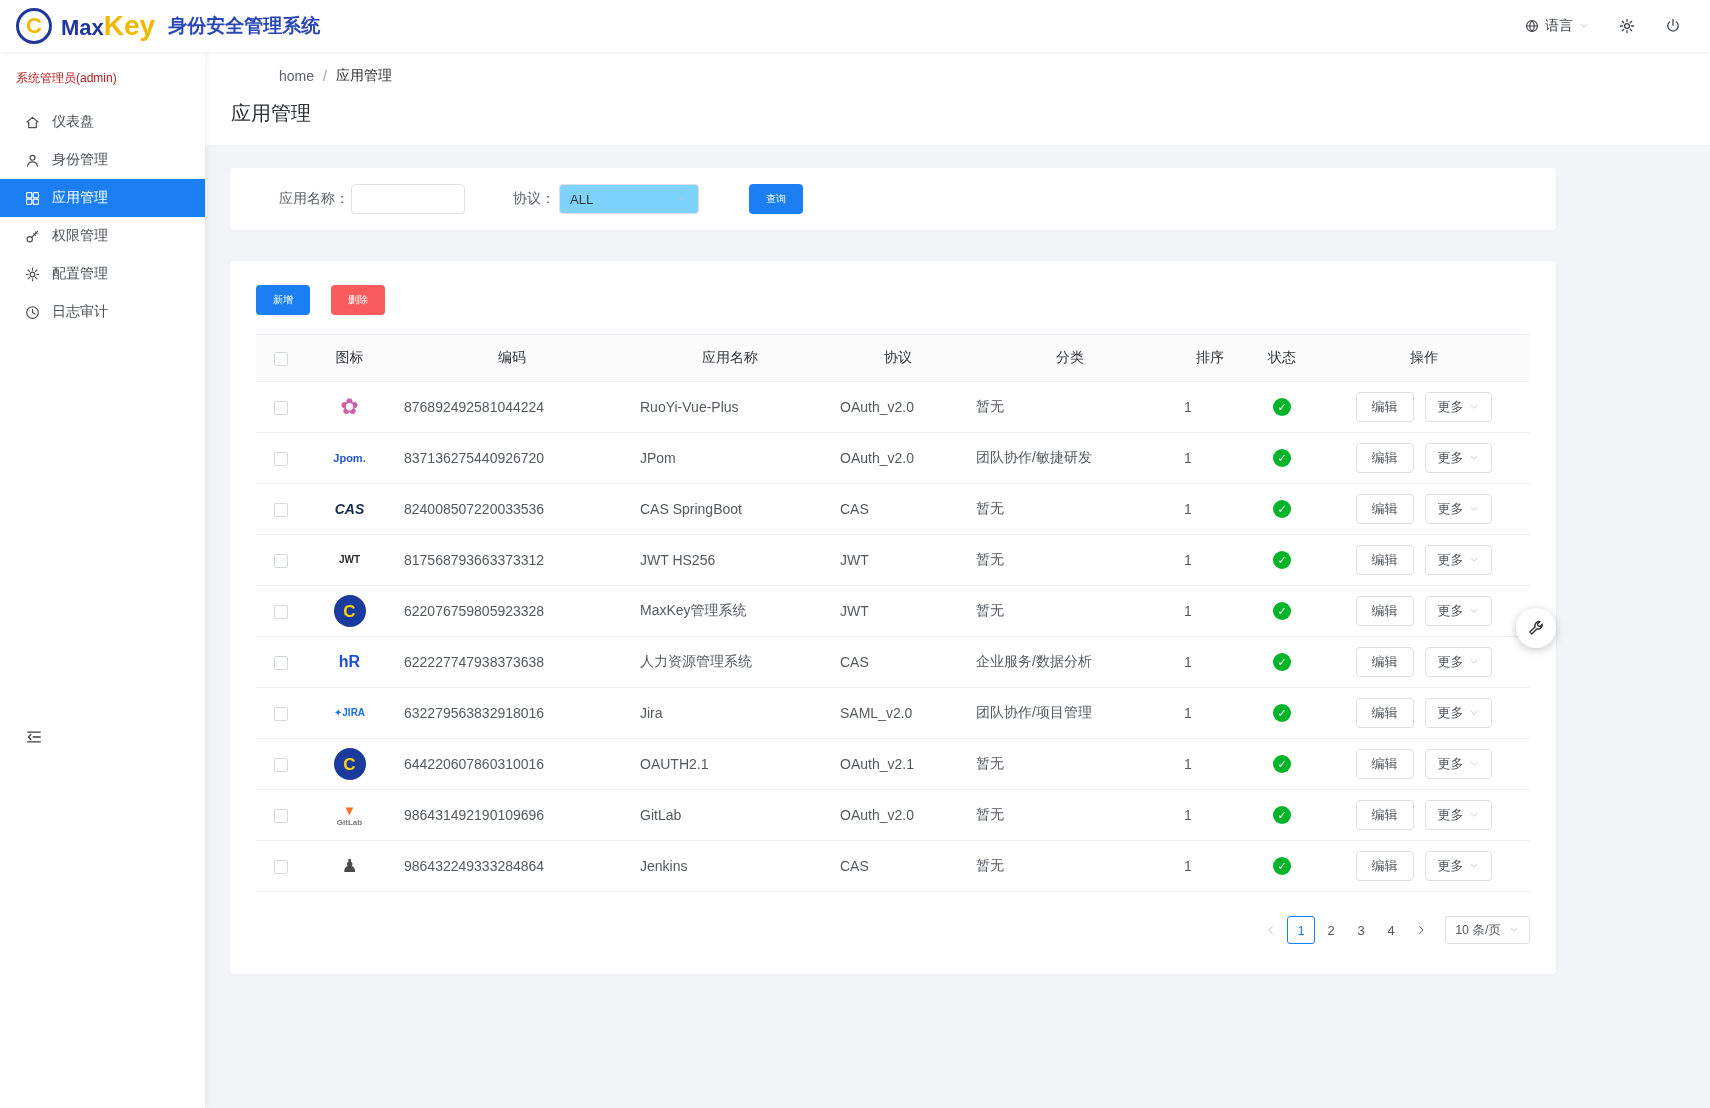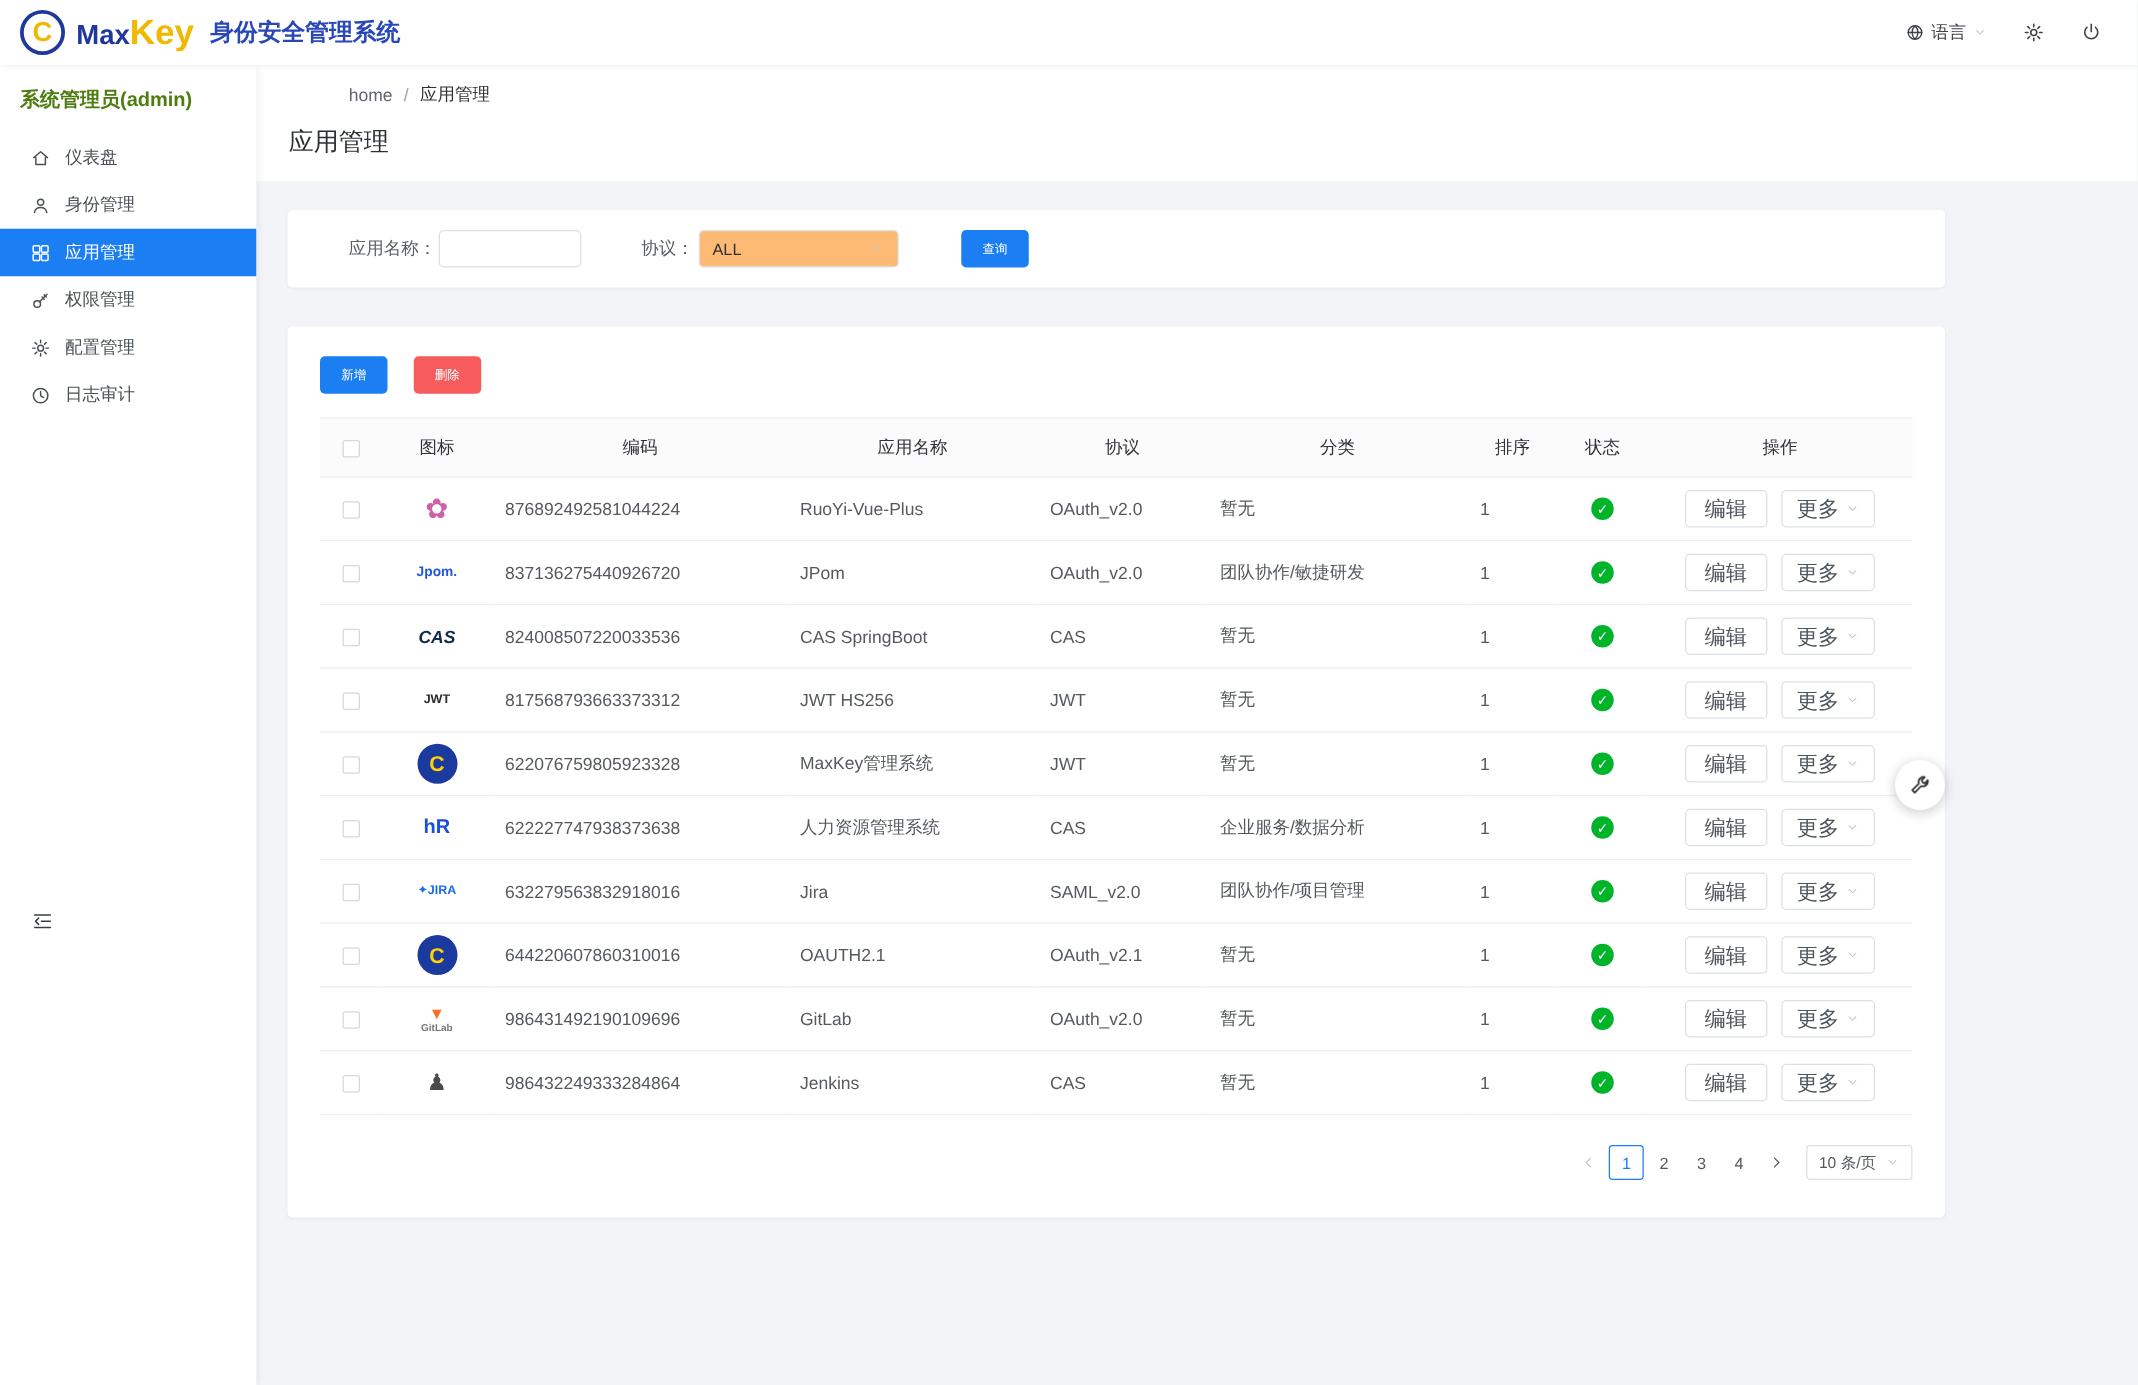--- a/index.html
+++ b/index.html
@@ -22,21 +22,21 @@
     font-weight:bold; font-size:22px; background:#fff;}
   .brand-max{ color:var(--brand-blue); font-size:22px; font-weight:bold;}
   .brand-key{ color:var(--brand-yellow); font-size:28px; font-weight:bold;}
   .brand-title{ color:#2a47b8; font-size:19px; font-weight:bold; margin-left:4px;}
   .top-actions{ display:flex; align-items:center; gap:28px; color:#3d4248;}
   .lang{ display:flex; align-items:center; gap:5px; cursor:pointer;}
   .icon-btn{ background:none; border:none; color:#3d4248; cursor:pointer; display:flex;}
   
   .sidebar{ position:fixed; top:52px; left:0; bottom:0; width:205px; background:#fff;
     box-shadow:2px 0 6px rgba(0,21,41,.06); z-index:10;}
-  .sidebar-user{ padding:18px 16px 16px; font-weight:bold; font-size:16px; color:#4d7c0f;}
+  .sidebar-user{ padding:18px 16px 16px; font-weight:normal; font-size:12px; color:#b91c1c;}
   .nav-item{ height:38px; display:flex; align-items:center; padding:0 16px 0 24px; gap:11px;
     color:#4a5056; cursor:pointer; font-size:14px;}
   .nav-item.active{ background:var(--primary); color:#fff;}
   .nav-icon{ width:17px; height:17px; display:inline-flex; flex:none;}
   .nav-chevron{ margin-left:auto; width:12px; height:12px; display:inline-flex; opacity:.75;}
   .nav-chevron.hidden{ visibility:hidden; }
   .sidebar-collapse{ position:absolute; top:676px; left:24px; width:20px; height:20px;
     background:none; border:none; color:#3a3f45; cursor:pointer; padding:0;}
   
   .main{ margin:52px 0 0 205px; }
@@ -46,23 +46,23 @@
   .bc-sep{ color:#9aa0a8; }
   .bc-cur{ color:#303133; }
   .page-title{ font-size:20px; font-weight:normal; color:#2b2f36; margin-top:15px;}
   .content{ padding:23px 0 24px 25px; }
   .card{ background:#fff; border-radius:4px; box-shadow:0 1px 3px rgba(0,0,0,.05); width:1326px;}
   
   .filter-card{ padding:16px 26px; display:flex; align-items:center; margin-bottom:31px;}
   .filter-label{ color:#5a6068;margin-left:23px; }
   .text-input{ width:114px; height:30px; border:1px solid #dcdfe6; border-radius:4px;
     padding:0 8px; font-size:13px; margin-left:2px; outline:none; font-family:inherit;}
-  .select{ width:160px; height:30px; border:1px solid #dcdfe6; border-radius:4px;
+  .select{ width:140px; height:30px; border:1px solid #dcdfe6; border-radius:4px;
     display:flex; align-items:center; justify-content:space-between; padding:0 10px;
-    color:#303133; font-size:13px; background:#fdba74; cursor:pointer; margin-left:4px;}
+    color:#303133; font-size:13px; background:#7dd3fc; cursor:pointer; margin-left:4px;}
   .chev{ color:#c0c4cc; width:12px; height:12px; display:inline-flex;}
   .ml48{ margin-left:48px; }
   .ml50{ margin-left:50px; }
   .btn{ height:30px; border:none; border-radius:4px; color:#fff; font-size:10px;
     padding:0 17px; cursor:pointer; font-family:inherit;}
   .btn-primary{ background:var(--primary); }
   .btn-danger{ background:var(--danger); margin-left:17px;}
   
   .table-card{ padding:24px 26px 30px; }
   .app-table{ width:100%; border-collapse:collapse; table-layout:fixed; margin-top:19px;}
@@ -75,21 +75,21 @@
     border:1px solid #d4d7de; border-radius:2px; background:#fff; cursor:pointer; vertical-align:middle;}
   .app-icon{ display:inline-flex; flex-direction:column; align-items:center; justify-content:center;
     width:46px; height:42px; font-weight:bold; line-height:1; vertical-align:middle;}
   .app-icon.circle{ width:32px; height:32px; border-radius:50%; }
   .icon-sub{ font-size:8px; color:#777; font-weight:bold; margin-top:2px;}
   .status-ok{ display:inline-flex; width:18px; height:18px; border-radius:50%;
     background:var(--success); color:#fff; font-size:11px; font-weight:bold;
     align-items:center; justify-content:center; vertical-align:middle;}
   .ops{ white-space:nowrap; }
   .btn-plain{ height:30px; border:1px solid #dcdfe6; background:#fff; border-radius:4px;
-    color:#4e545b; font-size:17px; padding:0 15px; cursor:pointer; font-family:inherit;}
+    color:#4e545b; font-size:13px; padding:0 15px; cursor:pointer; font-family:inherit;}
   .btn-more{ display:inline-flex; align-items:center; gap:5px; padding:0 11px; margin-left:8px;}
   
   .pagination{ display:flex; justify-content:flex-end; align-items:center; gap:4px; margin-top:24px;}
   .page-arrow{ width:24px; height:28px; border:none; background:transparent; cursor:pointer;
     display:inline-flex; align-items:center; justify-content:center;}
   .page-arrow.prev{ color:#c0c4cc; }
   .page-arrow.next{ color:#55595f; }
   .page-arrow span{ width:14px; height:14px; display:inline-flex;}
   .pages{ display:flex; gap:2px; }
   .page-btn{ min-width:28px; height:28px; border:1px solid transparent; background:transparent;

